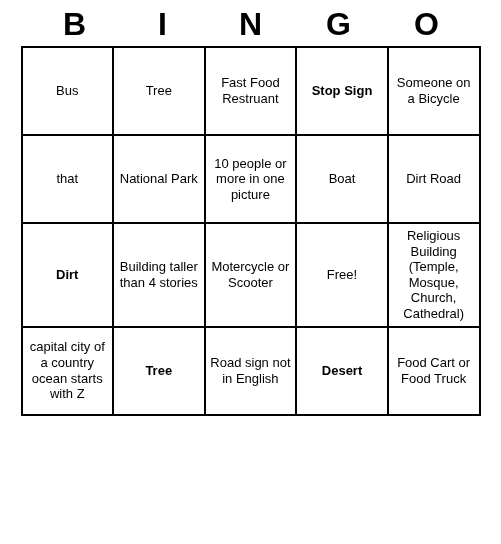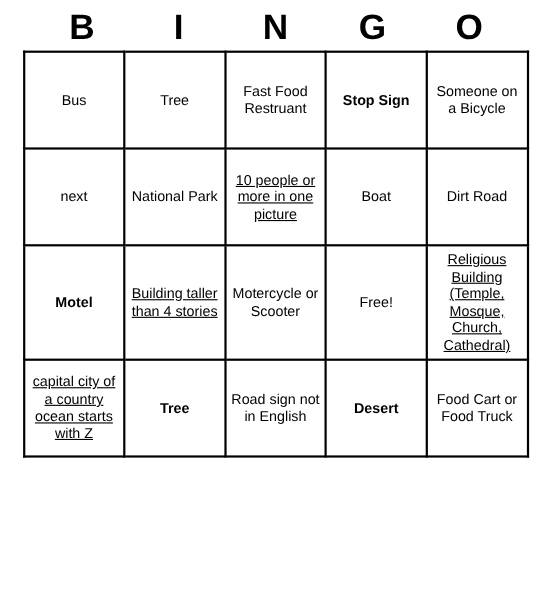--- a/index.html
+++ b/index.html
@@ -51,21 +51,20 @@
     .cell-medium {
       font-size: 16px;
       font-weight: bold;
     }
     .cell-small {
       font-size: 12px;
       margin-left: 39px;
     }
     .cell-xsmall {
       font-size: 11px;
-      text-decoration: underline;
     }
     .free-cell {
       font-size: 18px;
       font-weight: normal;
     }
   </style>
 </head>
 <body>
 
 <div class="bingo-title">
@@ -83,28 +82,28 @@
   </thead>
   <tbody id="grid-body">
   <tr>
         <td class="cell-large">Bus</td>
         <td class="cell-large">Tree</td>
         <td class="cell-small">Fast Food Restruant</td>
         <td class="cell-medium">Stop Sign</td>
         <td class="cell-small">Someone on a Bicycle</td>
       </tr>
       <tr>
-        <td class="cell-large">next</td>
+        <td class="cell-large">that</td>
         <td class="cell-small">National Park</td>
         <td class="cell-xsmall">10 people or more in one picture</td>
         <td class="cell-large">Boat</td>
         <td class="cell-large">Dirt Road</td>
       </tr>
       <tr>
-        <td class="cell-medium">Motel</td>
+        <td class="cell-medium">Dirt</td>
         <td class="cell-xsmall">Building taller than 4 stories</td>
         <td class="cell-small">Motercycle or Scooter</td>
         <td class="free-cell">Free!</td>
         <td class="cell-xsmall">Religious Building (Temple, Mosque, Church, Cathedral)</td>
       </tr>
       <tr>
         <td class="cell-xsmall">capital city of a country ocean starts with Z</td>
         <td class="cell-medium">Tree</td>
         <td class="cell-small">Road sign not in English</td>
         <td class="cell-medium">Desert</td>

